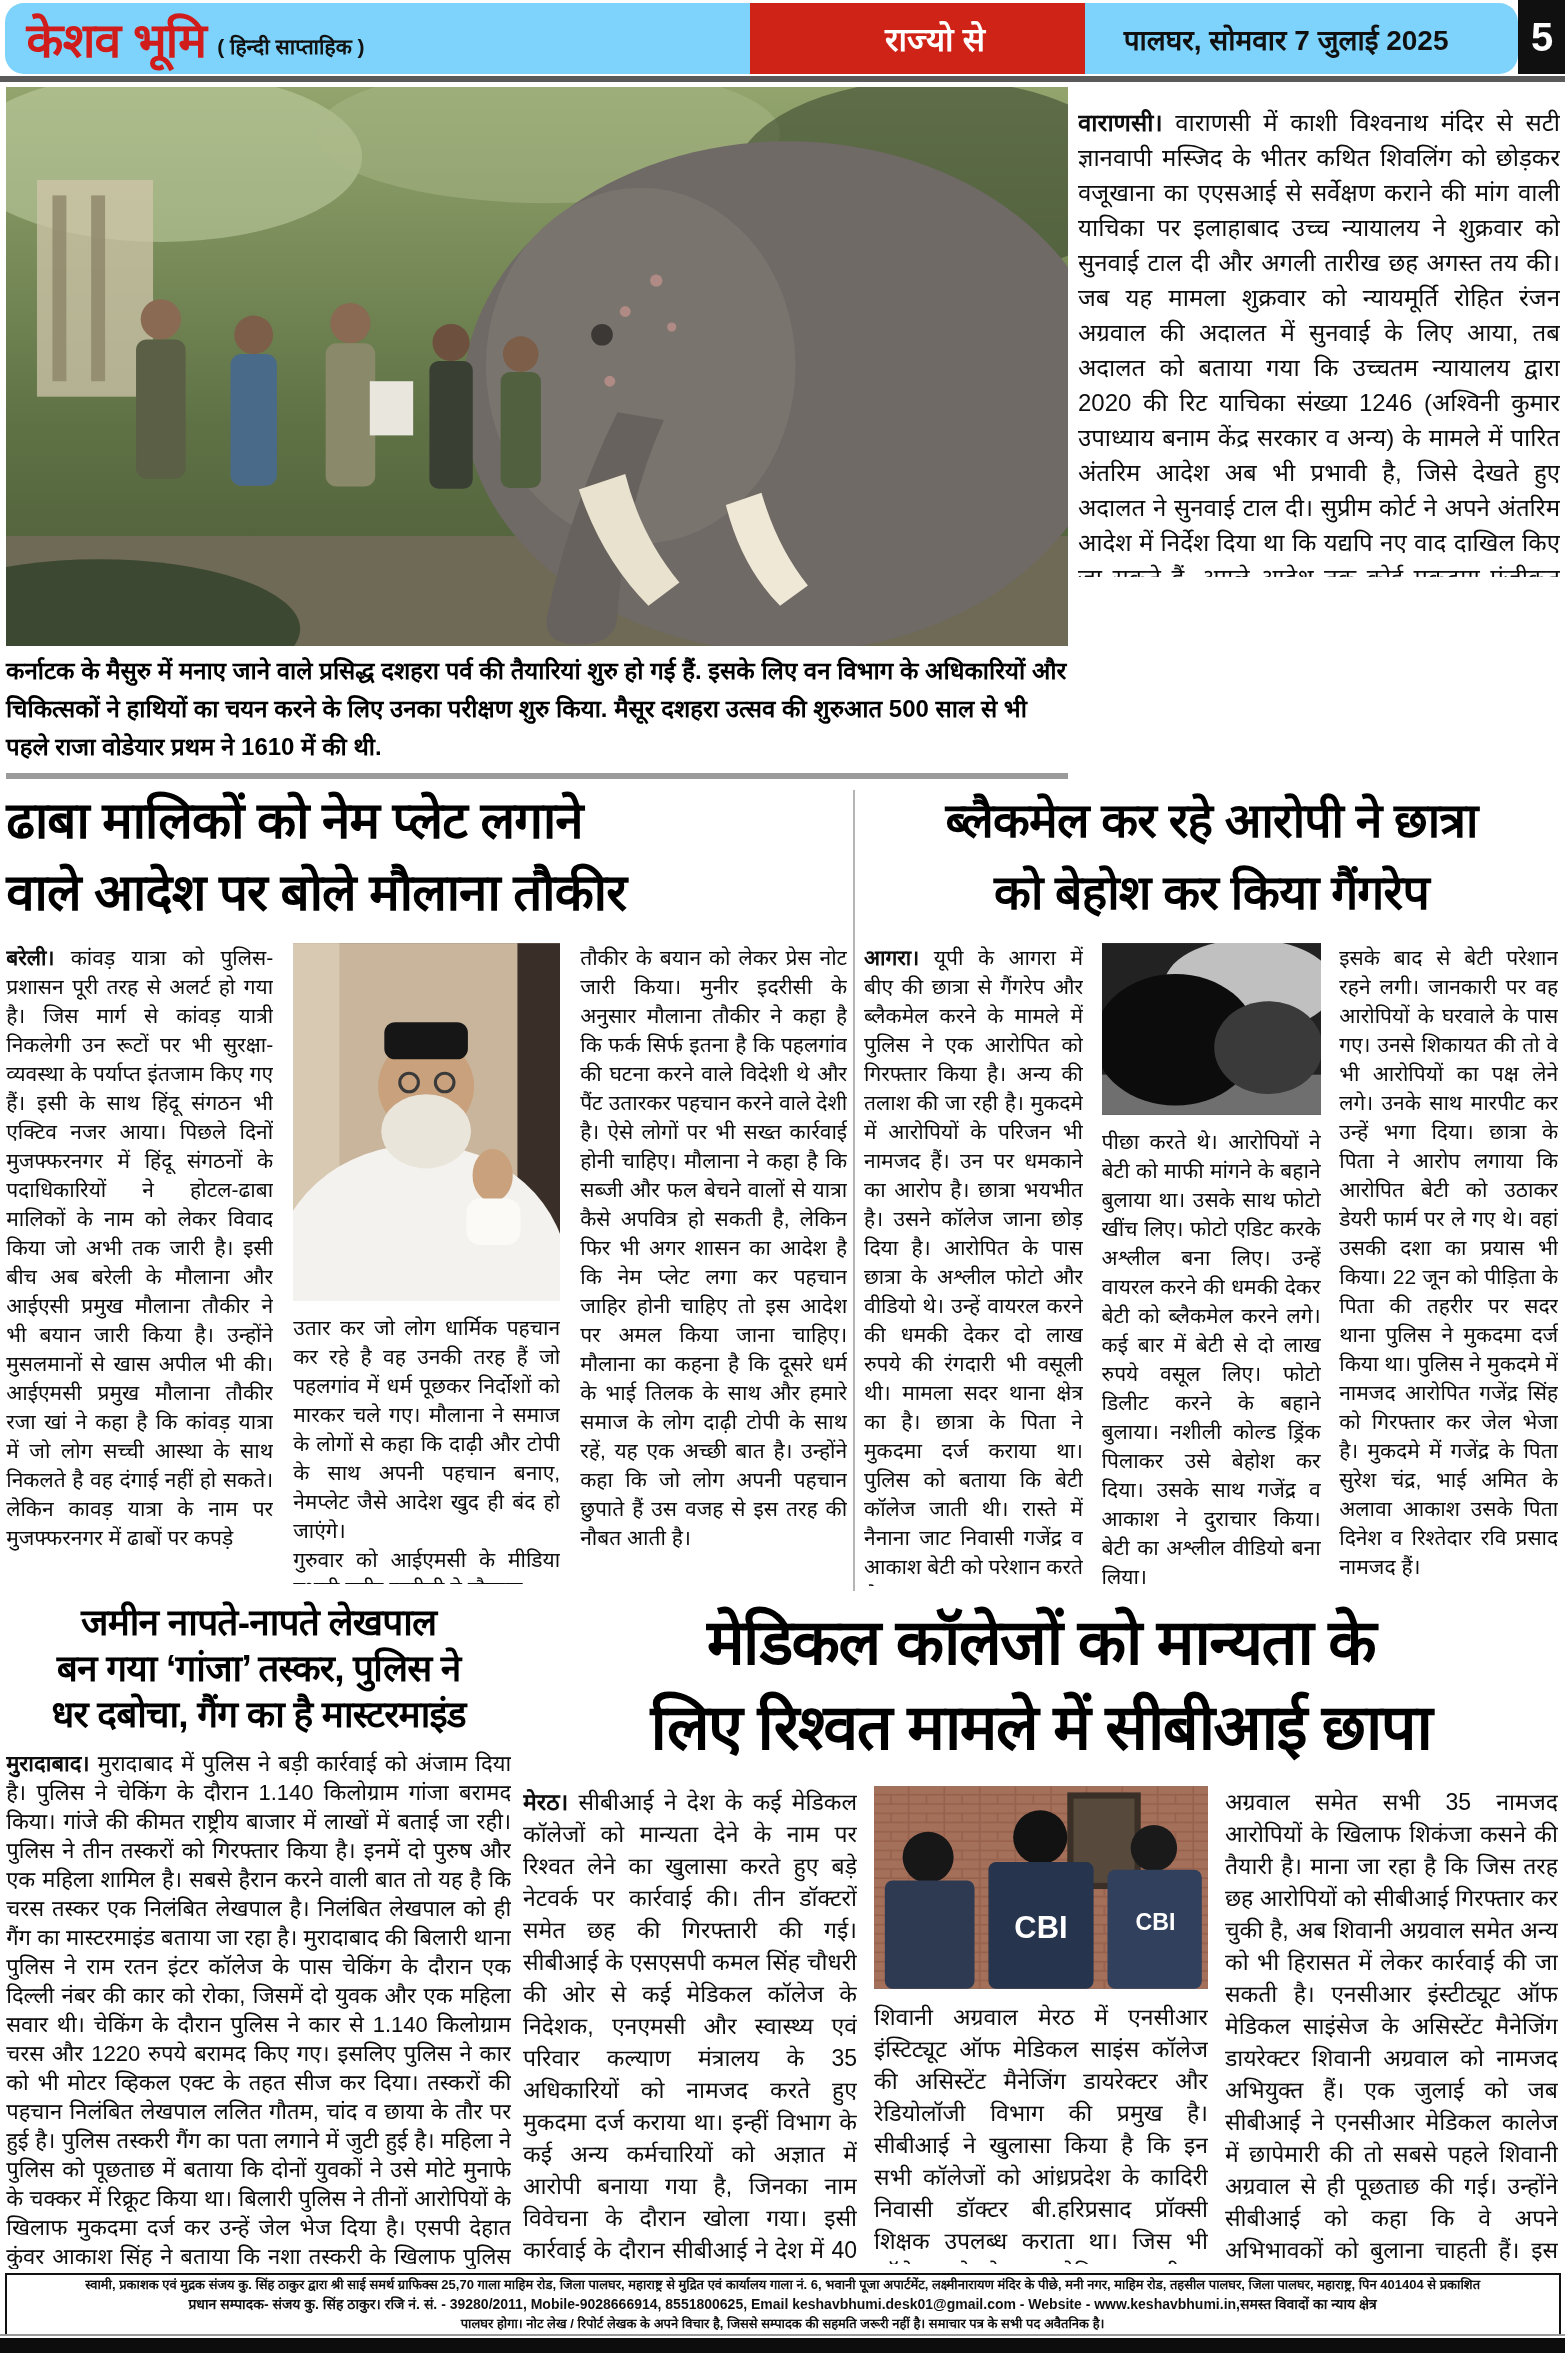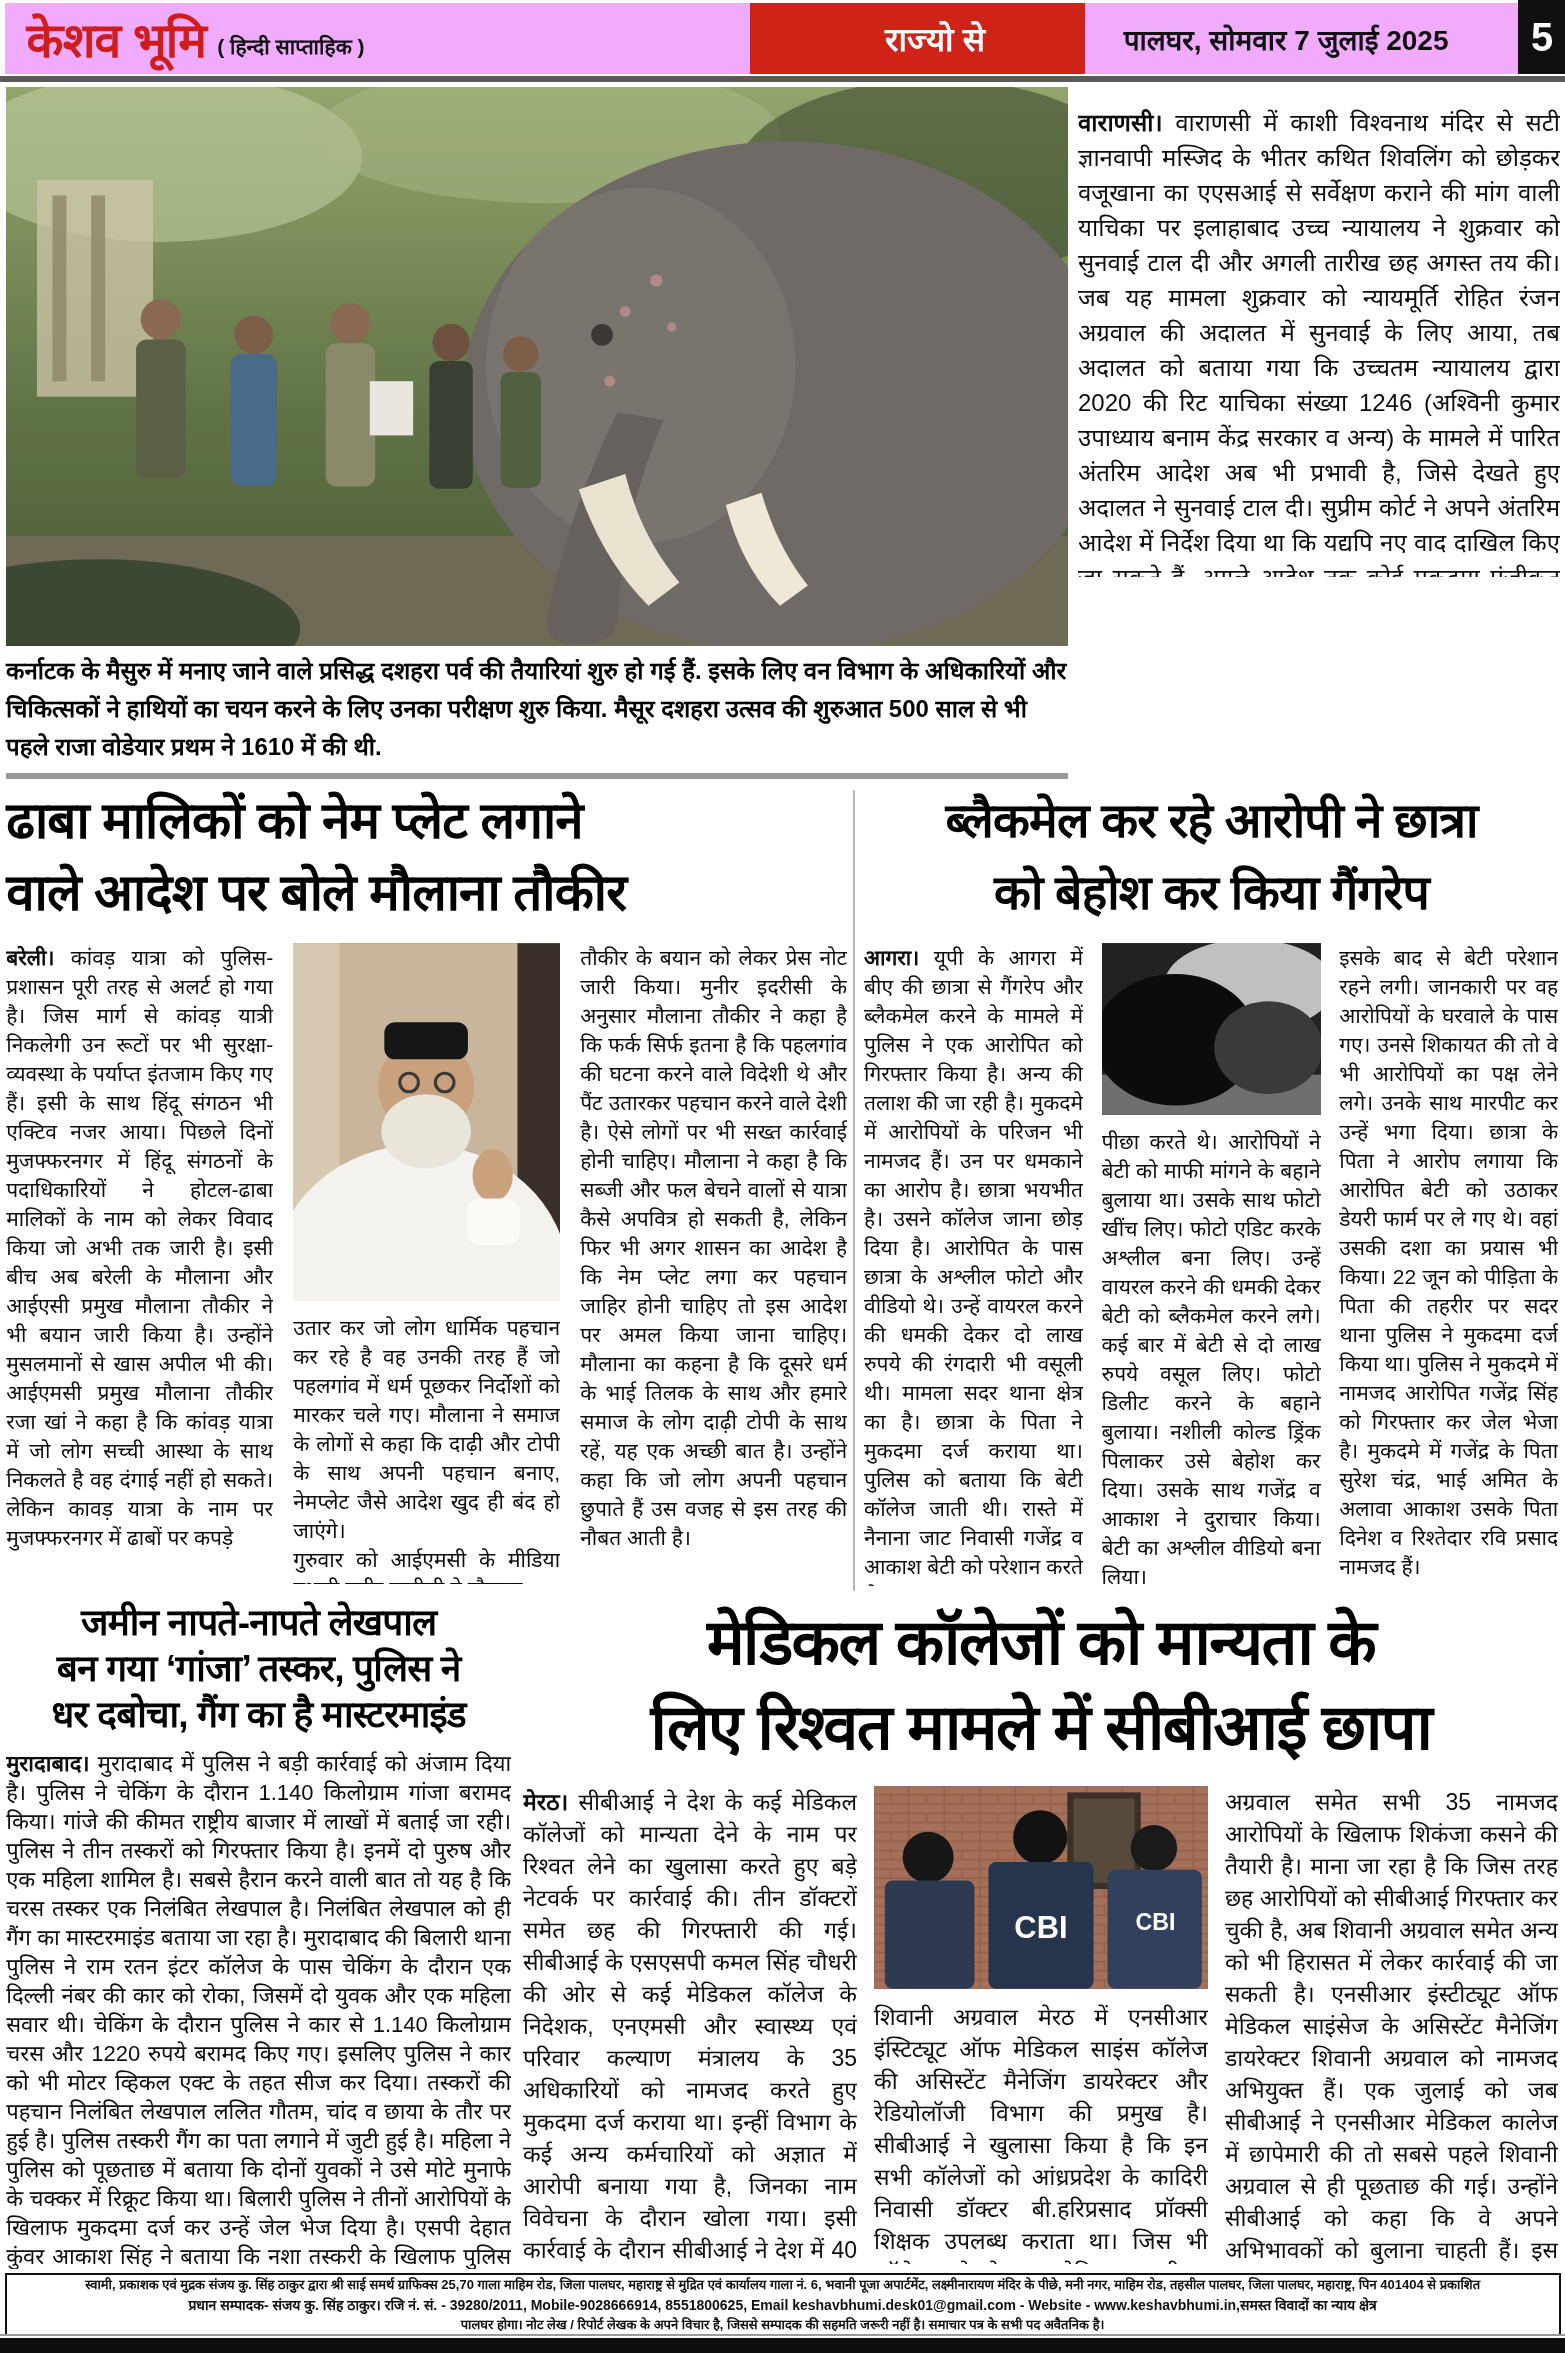--- a/index.html
+++ b/index.html
@@ -1,21 +1,21 @@
 <!DOCTYPE html>
 <html style="font-size:12.4px"><head>
 <meta charset="utf-8">
 <style>
   html,body{margin:0;padding:0;background:#e8e8e8;}
   .page{position:relative;width:1566px;height:2354px;background:#ffffff;overflow:hidden;
         font-family:"Liberation Sans","DejaVu Sans",sans-serif;color:#111;}
   .abs{position:absolute;}
 
   
-  .masthead{left:4.6px;top:3.1px;width:1513px;height:71px;background:#f0abfc;display:flex;align-items:center;}
+  .masthead{left:4.6px;top:3.1px;width:1513px;height:71px;background:#7dd3fc;display:flex;align-items:center;border-radius:19px;}
   .mast-title{color:#d11c1c;font-weight:800;font-size:48px;margin-left:22px;letter-spacing:-0.8px;}
   .mast-sub{color:#111;font-weight:700;font-size:21px;margin-left:11px;margin-top:14px;}
   .mast-section{position:absolute;left:745px;top:0;width:299px;height:71px;background:#d02318;
                 color:#fff;font-weight:700;font-size:33px;display:flex;align-items:center;justify-content:center;padding-left:36px;}
   .mast-date{position:absolute;left:1053px;top:0;width:457px;height:71px;display:flex;align-items:center;justify-content:center;
              font-weight:700;font-size:28px;color:#101010;}
   .page-badge{left:1518px;top:0;width:48px;height:74px;background:#101010;color:#fff;font-weight:700;font-size:40px;
               display:flex;align-items:center;justify-content:center;}
   .mast-rule{left:0;top:76px;width:1566px;height:6.2px;background:#5a5a5a;}
 
@@ -39,21 +39,21 @@
   .mid-body{font-size:21px;line-height:29px;}
 
   .mora-headline{font-size:37px;line-height:46px;text-align:center;}
   .mora-body{font-size:22px;line-height:29px;}
 
   .cbi-headline{font-size:63px;line-height:85px;letter-spacing:-1.5px;}
   .cbi-body{font-size:23px;line-height:32px;}
 
   
   .footer{left:4.6px;top:2273px;width:1552px;height:59px;border:2.3px solid #111;background:#fff;
-          display:flex;flex-direction:column;align-items:center;justify-content:center;text-align:center;}
+          display:flex;flex-direction:column;align-items:center;justify-content:flex-start;text-align:center;}
   .footer .f1{font-size:13px;font-weight:700;line-height:19.4px;color:#101010;}
   .footer .f2{font-size:14px;font-weight:700;line-height:20px;color:#101010;}
   .footer .f2 .latin{font-size:14px;}
   .footer .f3{font-size:13px;font-weight:700;line-height:19.4px;color:#101010;}
   .bottom-bar{left:0;top:2338px;width:1566px;height:15.5px;background:#0d0d0d;}
   .bottom-line{left:0;top:2334px;width:1566px;height:2.3px;background:#9a9a9a;}
 </style>
 </head>
 <body>
 

